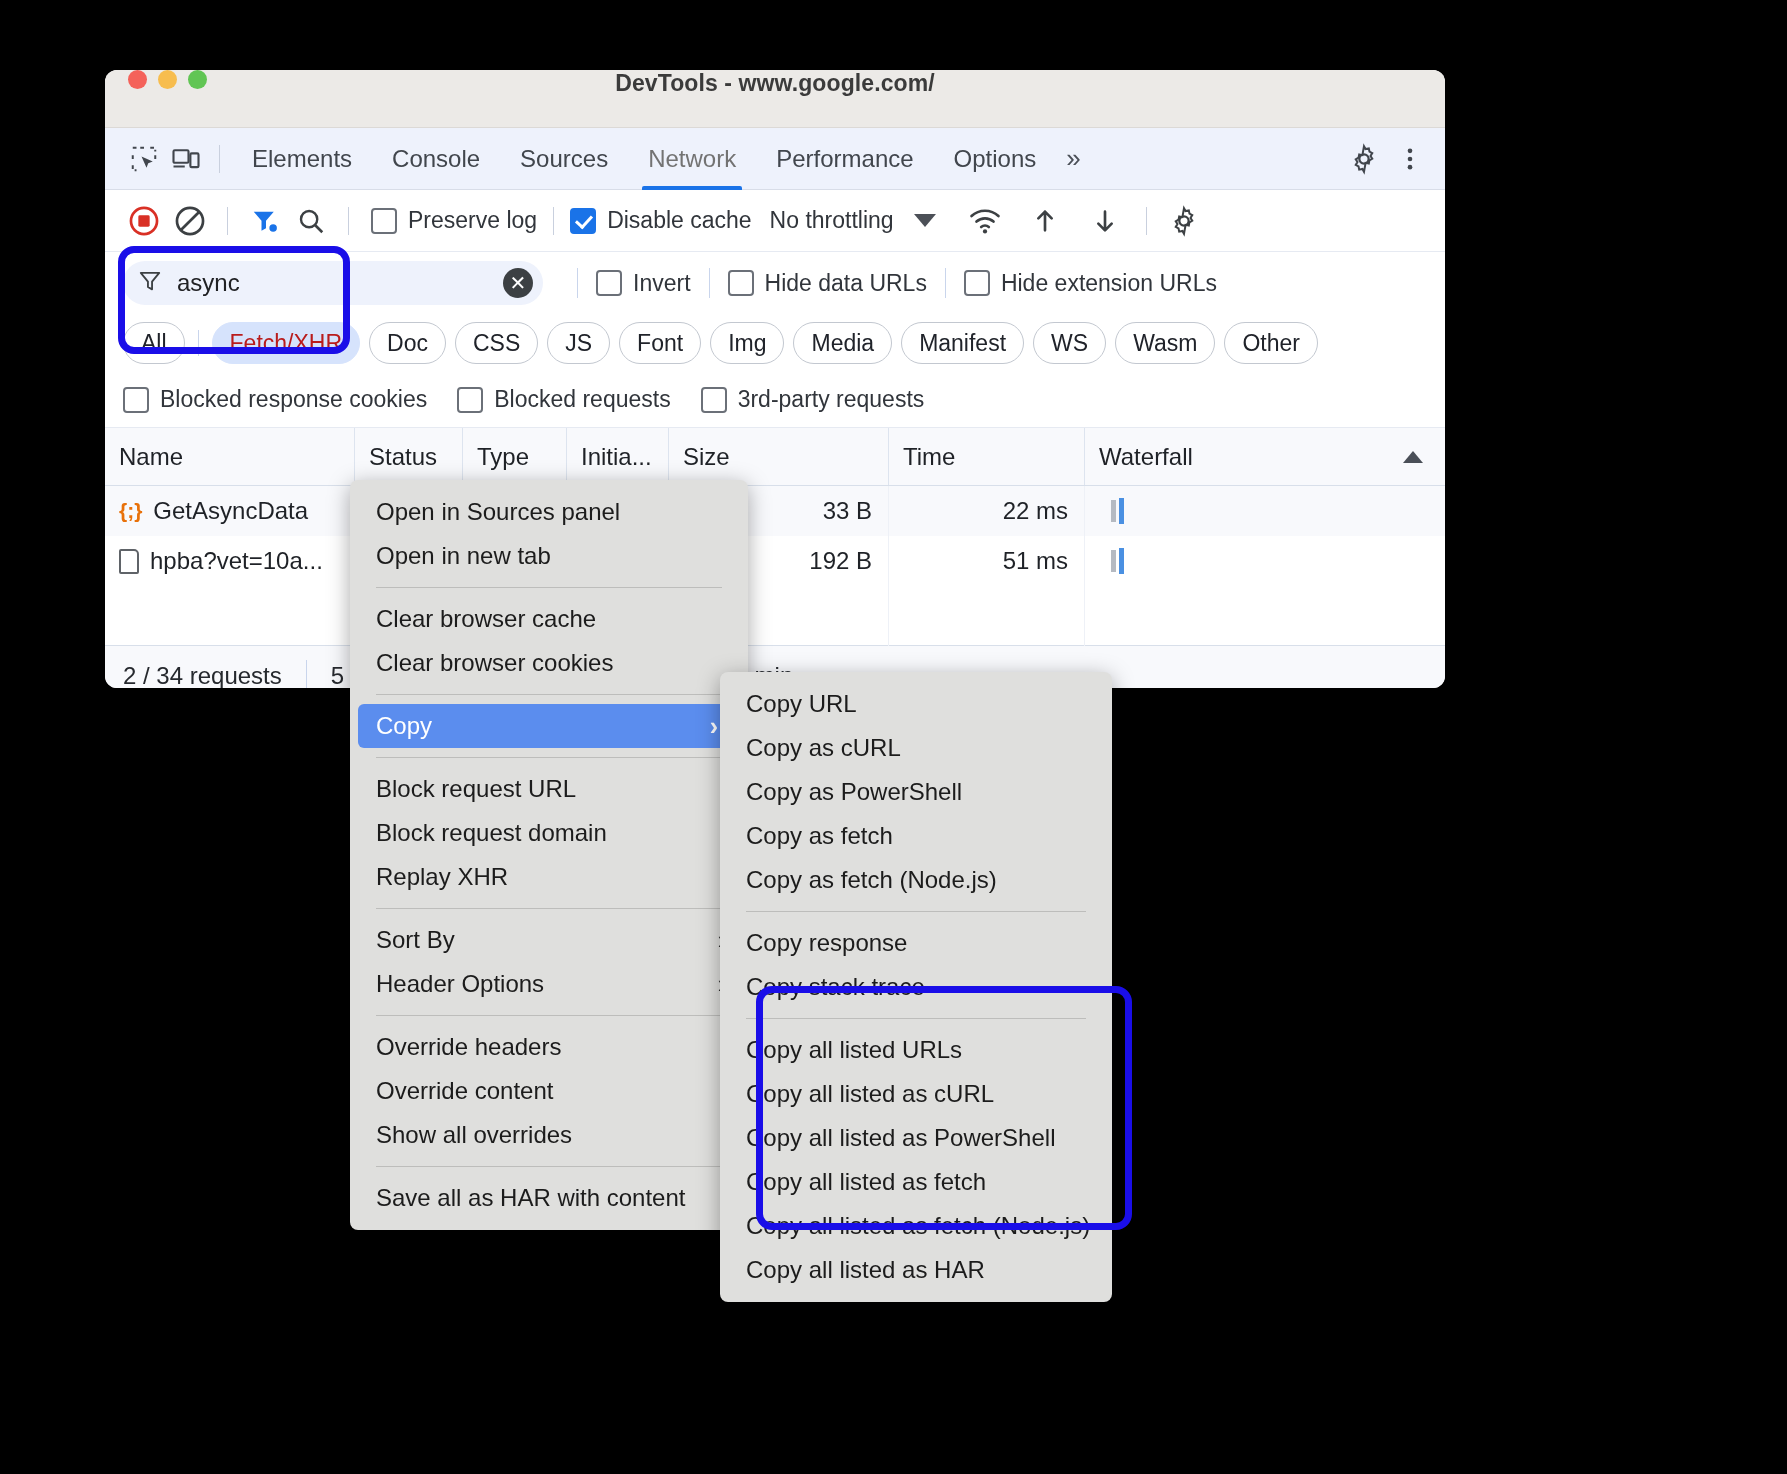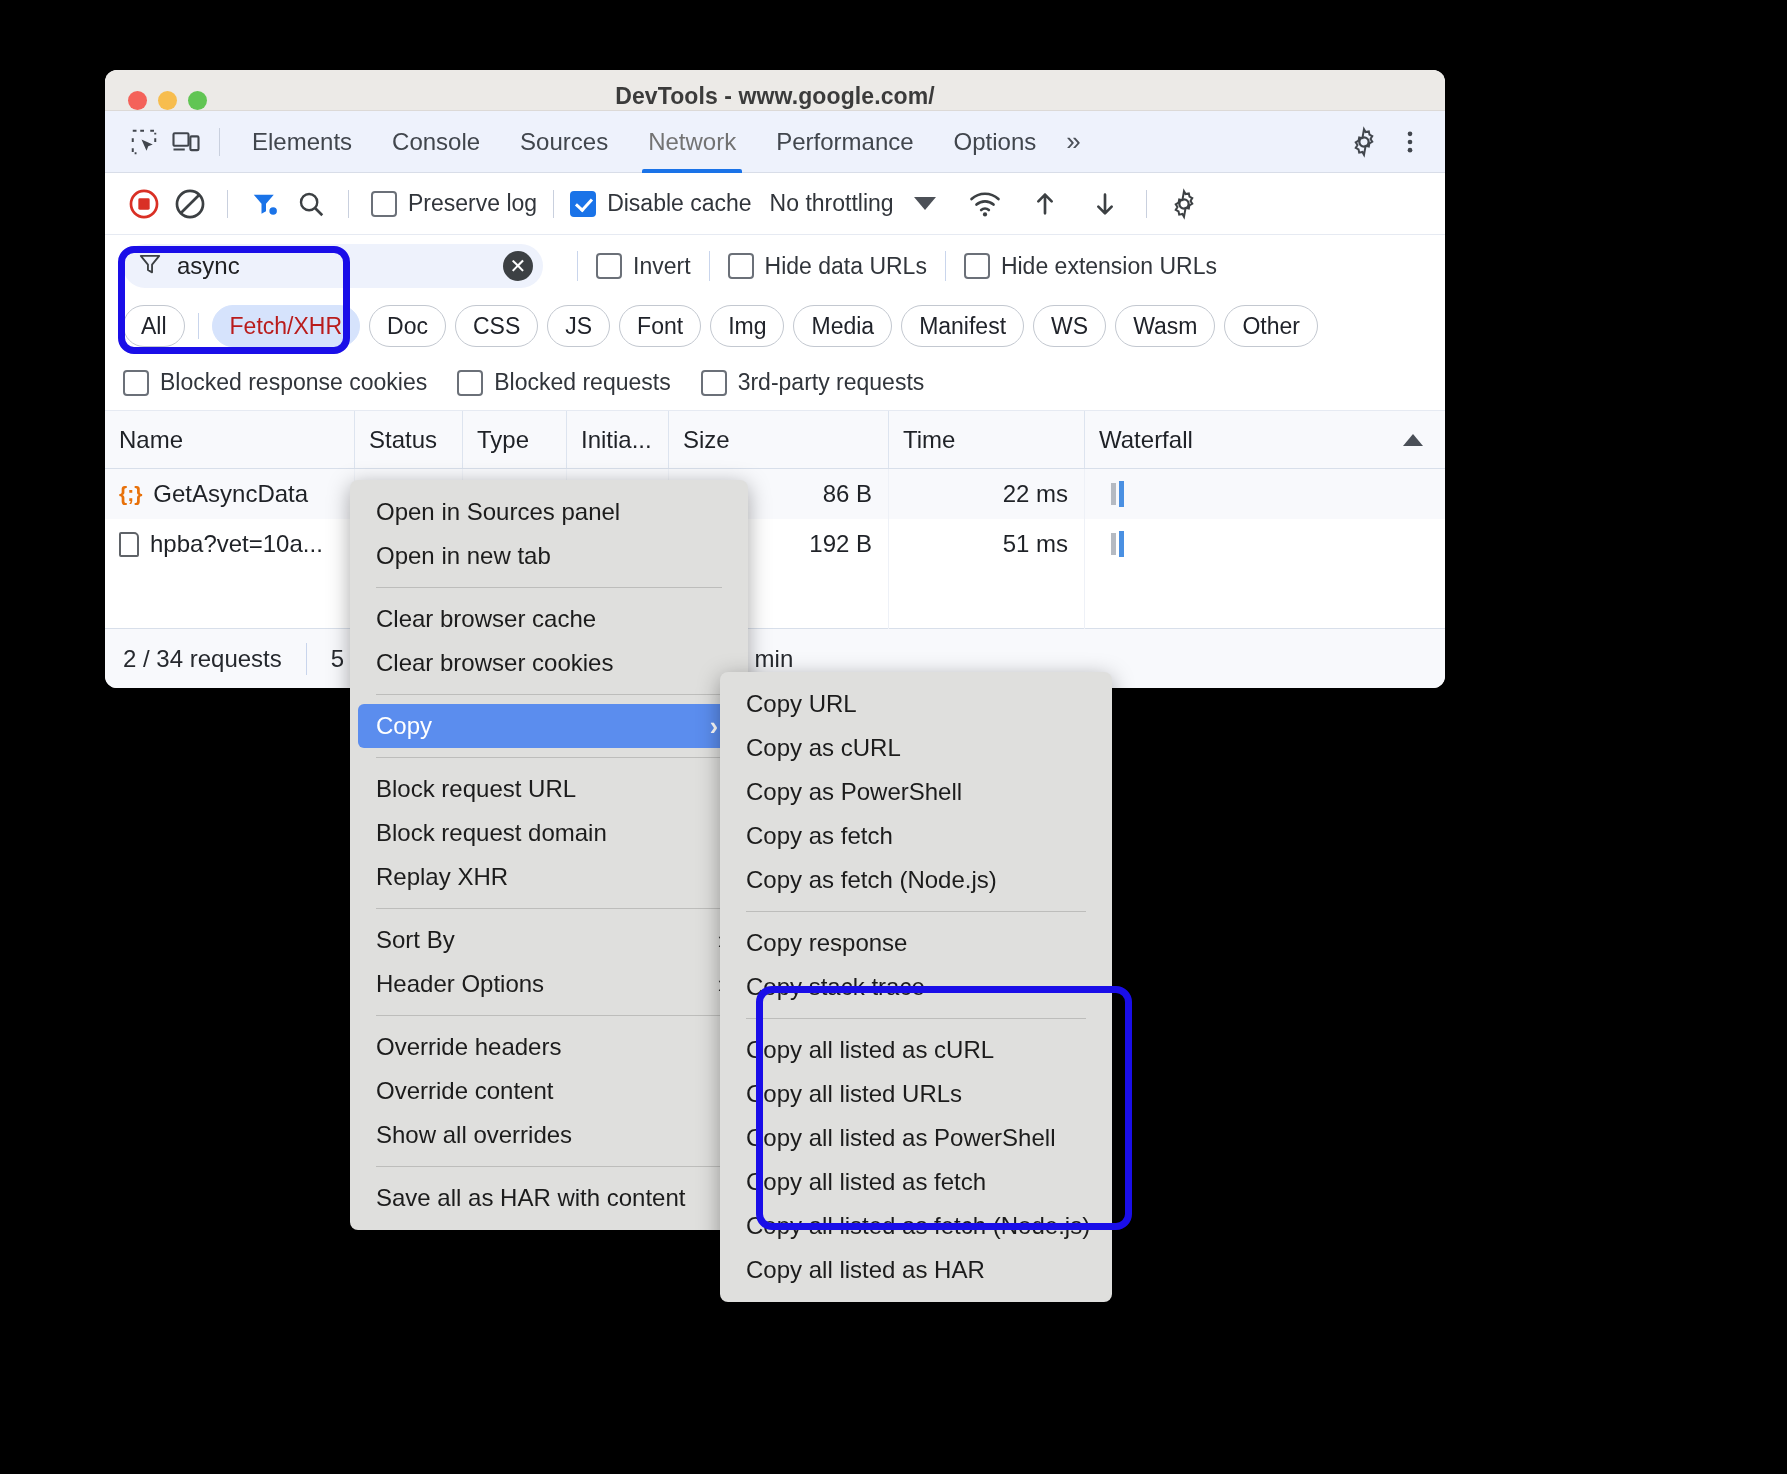--- a/index.html
+++ b/index.html
@@ -15,24 +15,24 @@
   #window {
     position: absolute;
     left: 105px; top: 70px;
     width: 1340px; height: 618px;
     background: #fff;
     border-radius: 12px;
     box-shadow: 0 6px 26px rgba(0,0,0,.45);
     overflow: hidden;
   }
   #titlebar {
-    height: 41px;
+    height: 58px;
     background: #eceae7;
     border-bottom: 1px solid #dcd9d6;
-    display: flex; align-items: flex-end;
+    display: flex; align-items: flex-start;
     position: relative;
   }
   .traffic { display: flex; gap: 11px; margin-left: 23px; }
   .dot { width: 19px; height: 19px; border-radius: 50%; }
   .dot.red { background: #f4625a; }
   .dot.yellow { background: #f7bd4e; }
   .dot.green { background: #61c554; }
   #win-title {
     position: absolute; left: 0; right: 0; text-align: center;
     font-size: 23px; font-weight: bold; color: #3b3b3b;
@@ -483,21 +483,21 @@
 
   <div id="tablebody">
     <div class="trow alt">
       <div class="td" style="width:250px">
         <span class="jsonicon">{;}</span>
         <span>GetAsyncData</span>
       </div>
       <div class="td" style="width:108px"></div>
       <div class="td" style="width:104px"></div>
       <div class="td" style="width:102px"></div>
-      <div class="td num" style="width:220px">86 B</div>
+      <div class="td num" style="width:220px">33 B</div>
       <div class="td num" style="width:196px">22 ms</div>
       <div class="td last">
         <span class="wfbar">
             <i></i>
             <i class="blue"></i>
           </span>
       </div>
     </div>
 
     <div class="trow">
@@ -610,24 +610,24 @@
     </div>
   <div class="msep"></div>
   <div class="mi">
       <span>Copy response</span>
     </div>
   <div class="mi">
       <span>Copy stack trace</span>
     </div>
   <div class="msep"></div>
   <div class="mi">
+      <span>Copy all listed URLs</span>
+    </div>
+  <div class="mi">
       <span>Copy all listed as cURL</span>
-    </div>
-  <div class="mi">
-      <span>Copy all listed URLs</span>
     </div>
   <div class="mi">
       <span>Copy all listed as PowerShell</span>
     </div>
   <div class="mi">
       <span>Copy all listed as fetch</span>
     </div>
   <div class="mi">
       <span>Copy all listed as fetch (Node.js)</span>
     </div>

